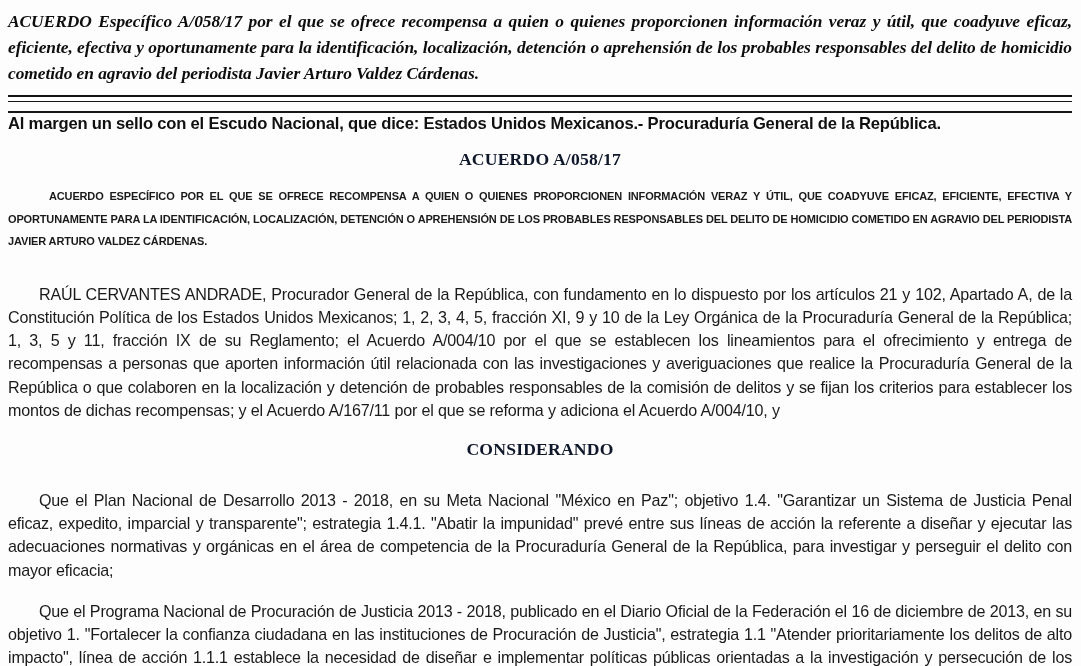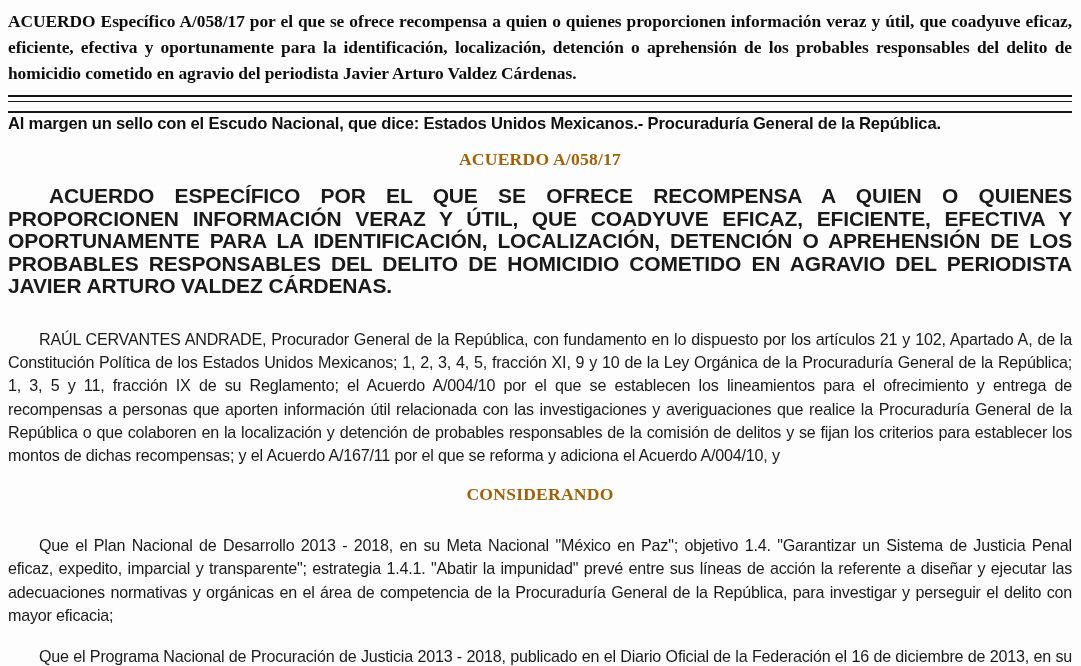--- a/index.html
+++ b/index.html
@@ -29,20 +29,21 @@
   .masthead {
     font-family: "Liberation Serif", "DejaVu Serif", serif;
     font-weight: bold;
     font-size: 17.4px;
     line-height: 26px;
     text-align: justify;
     text-align-last: left;
     letter-spacing: -0.05px;
     padding-top: 8px;
     color: #0d0d0d;
+    font-style: italic;
   }
 
   
   .rule-group {
     margin-top: 9px;
   }
   .rule-thick {
     height: 4px;
     border-top: 2px solid #141414;
     border-bottom: 1px solid #141414;
@@ -68,21 +69,21 @@
   }
 
   
   .heading-center {
     font-family: "Liberation Serif", "DejaVu Serif", serif;
     font-weight: bold;
     font-size: 17.6px;
     line-height: 24px;
     text-align: center;
     letter-spacing: 0.2px;
-    color: #a16207;
+    color: #0f172a;
   }
   .heading-acuerdo { margin-top: 12px; }
   .heading-considerando { margin-top: 15px; }
 
   
   .para {
     font-family: "Liberation Sans", sans-serif;
     font-size: 16.1px;
     line-height: 23.2px;
     text-align: justify;
@@ -90,21 +91,21 @@
     text-indent: 31px;
     letter-spacing: -0.2px;
     color: #1a1a1a;
     word-spacing: 0.1px;
   }
   .para-caps {
     font-weight: bold;
     margin-top: 14px;
     text-indent: 41px;
     letter-spacing: -0.15px;
-    font-size: 21px;
+    font-size: 11px;
     line-height: 22.6px;
   }
   .para-body {
     margin-top: 30px;
   }
   .para-considerando-1 {
     margin-top: 28px;
   }
   .para-considerando-2 {
     margin-top: 18px;

